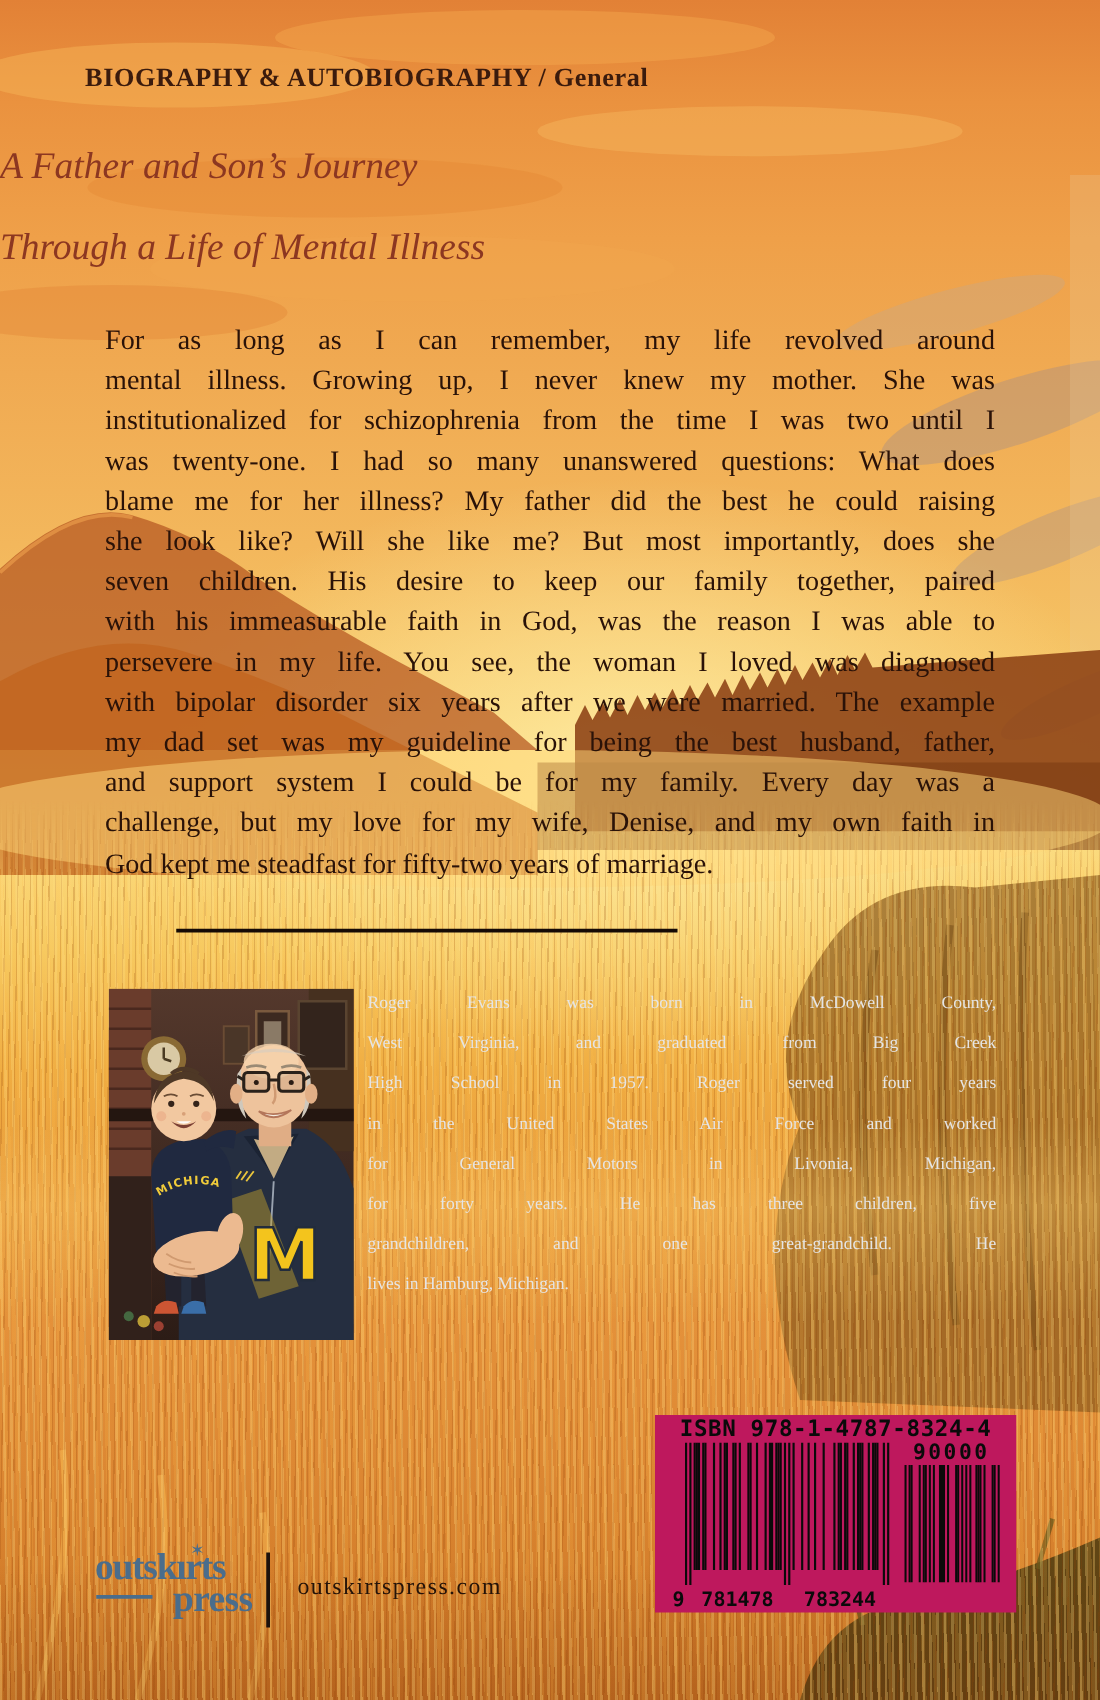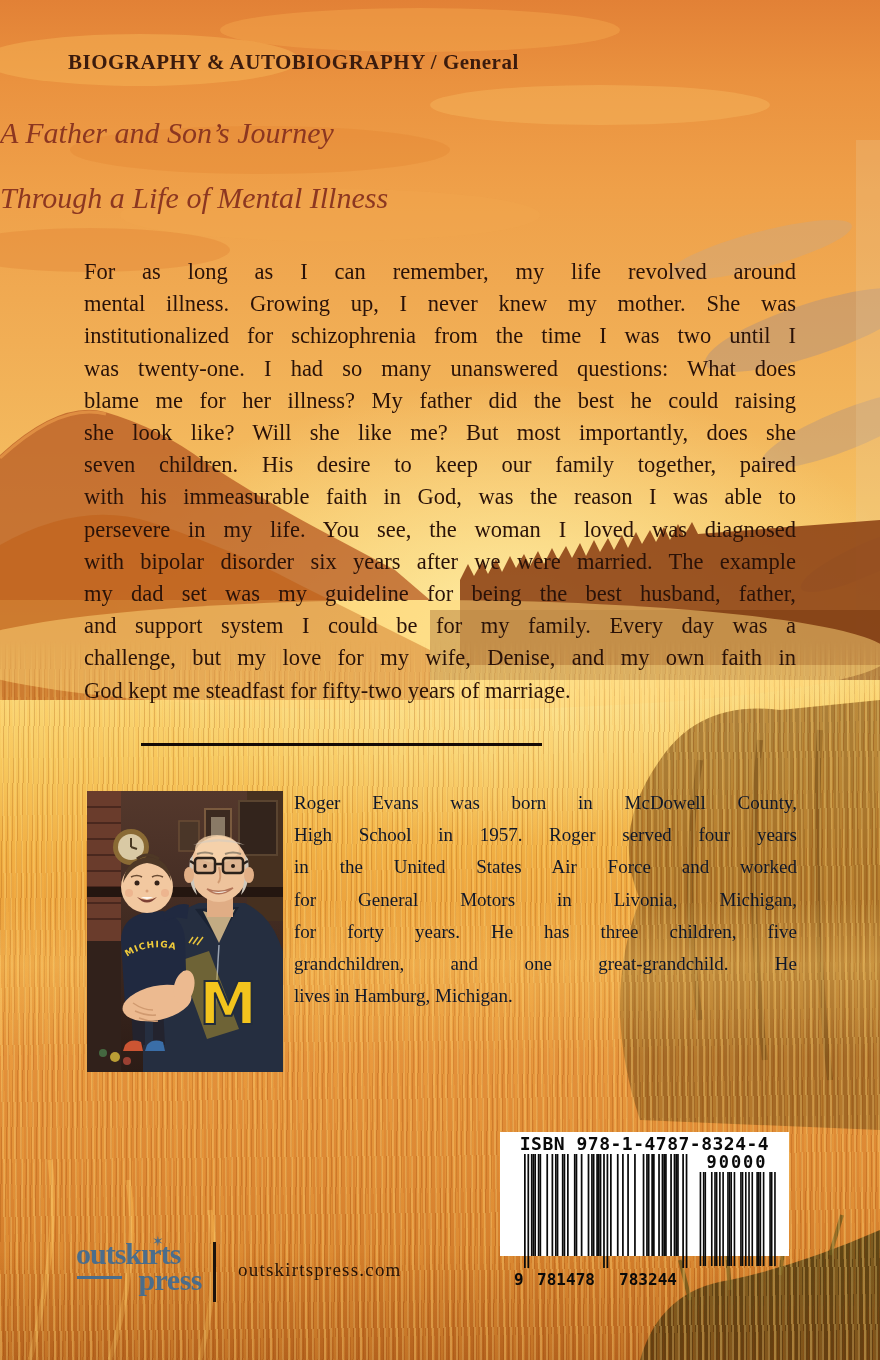--- a/index.html
+++ b/index.html
@@ -46,21 +46,21 @@
     font-size:22.5px; line-height:32.2px; color:#2a1208;
   }
   .synopsis .jline{ text-align:justify; text-align-last:justify; }
   .synopsis .jline.last{ text-align-last:left; }
   .rule{
     position:absolute; left:141px; top:743px; width:401px; height:3px; background:#150a05;
   }
   .photo{ position:absolute; left:87px; top:791px; width:196px; height:281px; display:block; }
   .bio{
     position:absolute; left:294px; top:787px; width:503px;
-    font-size:19px; line-height:32.2px; color:#0f172a;
+    font-size:14px; line-height:32.2px; color:#e5e5e5;
   }
   .bio .jline{ text-align:justify; text-align-last:justify; }
   .bio .jline.last{ text-align-last:left; }
   
   .logo-top{
     position:absolute; left:76px; top:1240px; width:106px;
     font-size:30px; font-weight:bold; letter-spacing:-1px; color:#4a6d8c; line-height:28px;
   }
   .logo-figure{
     position:absolute; left:152px; top:1233px; font-size:14px; color:#4a6d8c;
@@ -71,22 +71,22 @@
     font-size:30px; font-weight:bold; letter-spacing:-0.5px; color:#4a6d8c; line-height:28px;
   }
   .logo-underline{ position:absolute; left:77px; top:1276px; width:45px; height:3px; background:#4a6d8c; }
   .pub-divider{ position:absolute; left:213px; top:1242px; width:3px; height:60px; background:#1c120c; }
   .website{
     position:absolute; left:238px; top:1259px;
     font-size:19px; letter-spacing:1.2px; color:#241309;
   }
   
   .barcode-box{
-    position:absolute; left:500px; top:1132px; width:289px; height:124px;
-    background:#ffffff;
+    position:absolute; left:524px; top:1132px; width:289px; height:158px;
+    background:#be185d;
   }
   .isbn-line{
     position:absolute; left:0; right:0; top:1px; text-align:center;
     font-family:"DejaVu Sans Mono", monospace; font-weight:bold; font-size:18px;
     letter-spacing:.5px; color:#0a0a0a;
   }
   .price-code{
     position:absolute; right:4px; top:20px; width:96px; text-align:center;
     font-family:"DejaVu Sans Mono", monospace; font-weight:bold; font-size:17px;
     letter-spacing:2px; color:#0a0a0a;
@@ -250,20 +250,21 @@
 
     <g>
       <ellipse cx="70" cy="212" rx="35" ry="17" fill="#ecba90" transform="rotate(-12 70 212)"></ellipse>
       <path d="M46 212 q10 7 20 7 M48 220 q11 5 21 4 M52 227 q10 4 19 3" stroke="#d09a70" stroke-width="1.5" fill="none"></path>
       <ellipse cx="97" cy="196" rx="10" ry="17" fill="#ecba90" transform="rotate(14 97 196)"></ellipse>
     </g>
   </svg>
 
   <div class="bio">
       <div class="jline">Roger Evans was born in McDowell County,</div>
+      <div class="jline">West Virginia, and graduated from Big Creek</div>
       <div class="jline">High School in 1957. Roger served four years</div>
       <div class="jline">in the United States Air Force and worked</div>
       <div class="jline">for General Motors in Livonia, Michigan,</div>
       <div class="jline">for forty years. He has three children, five</div>
       <div class="jline">grandchildren, and one great-grandchild. He</div>
       <div class="jline last">lives in Hamburg, Michigan.</div>
     </div>
 
   <div class="logo-top">outskırts</div>
   <div class="logo-figure">✶</div>

